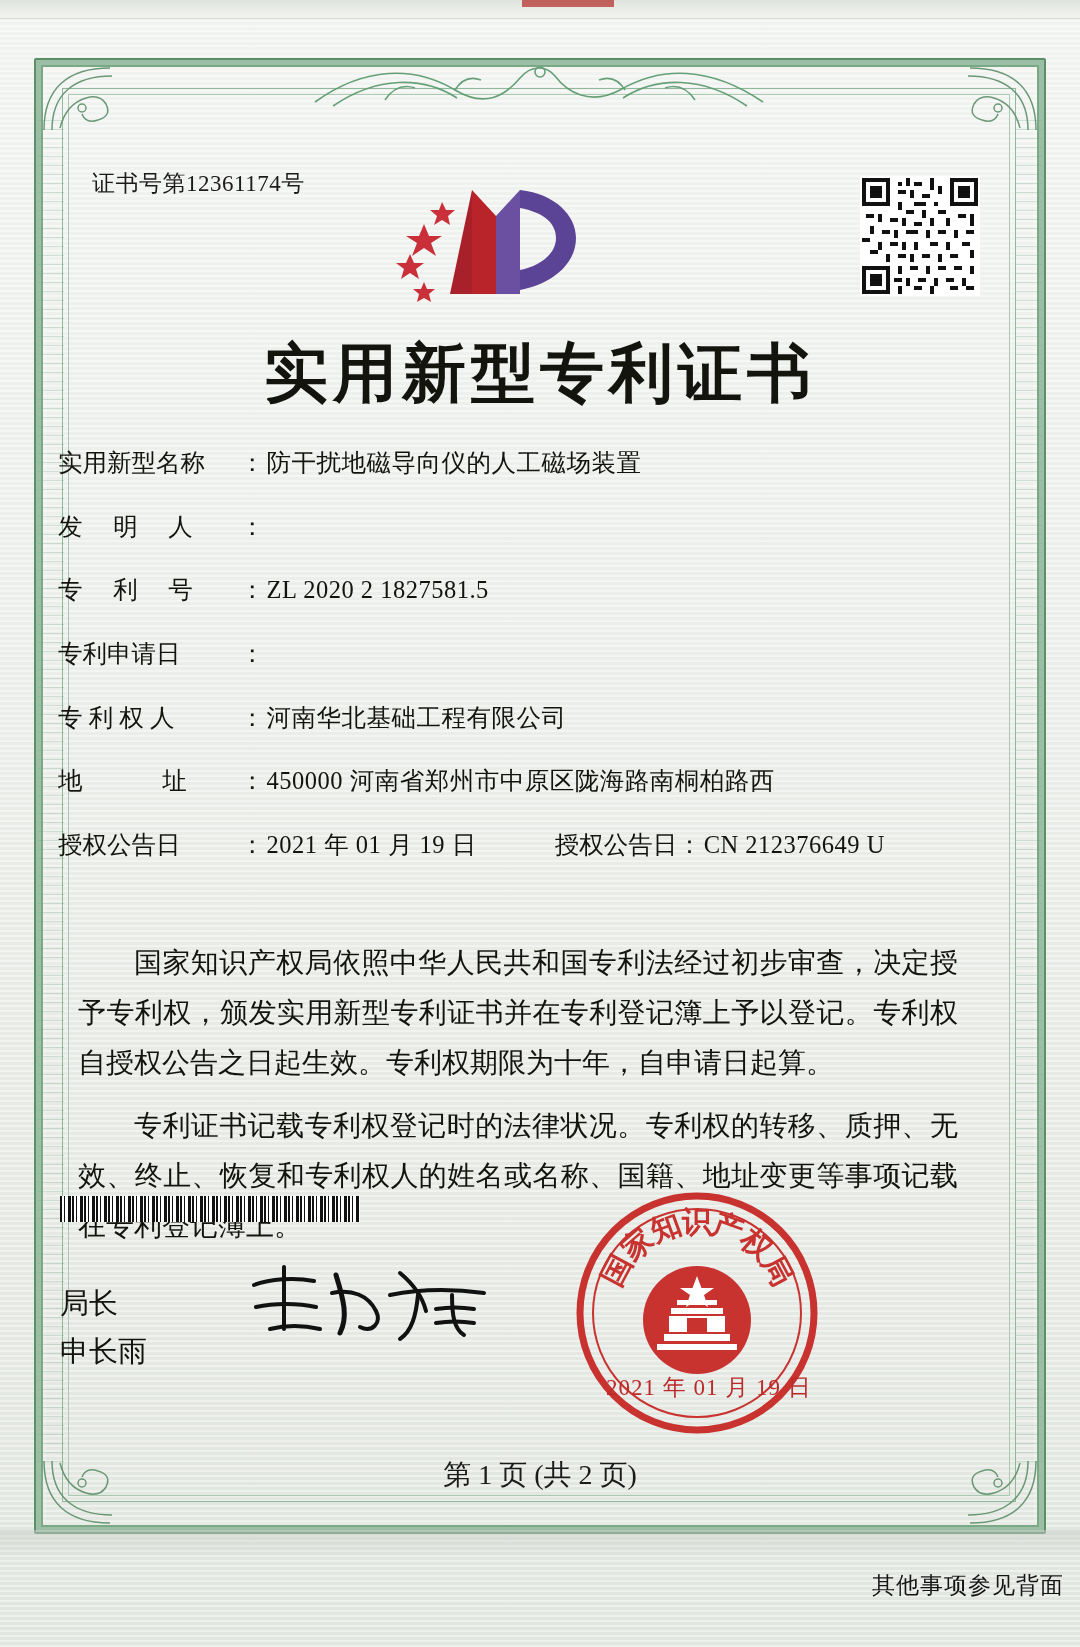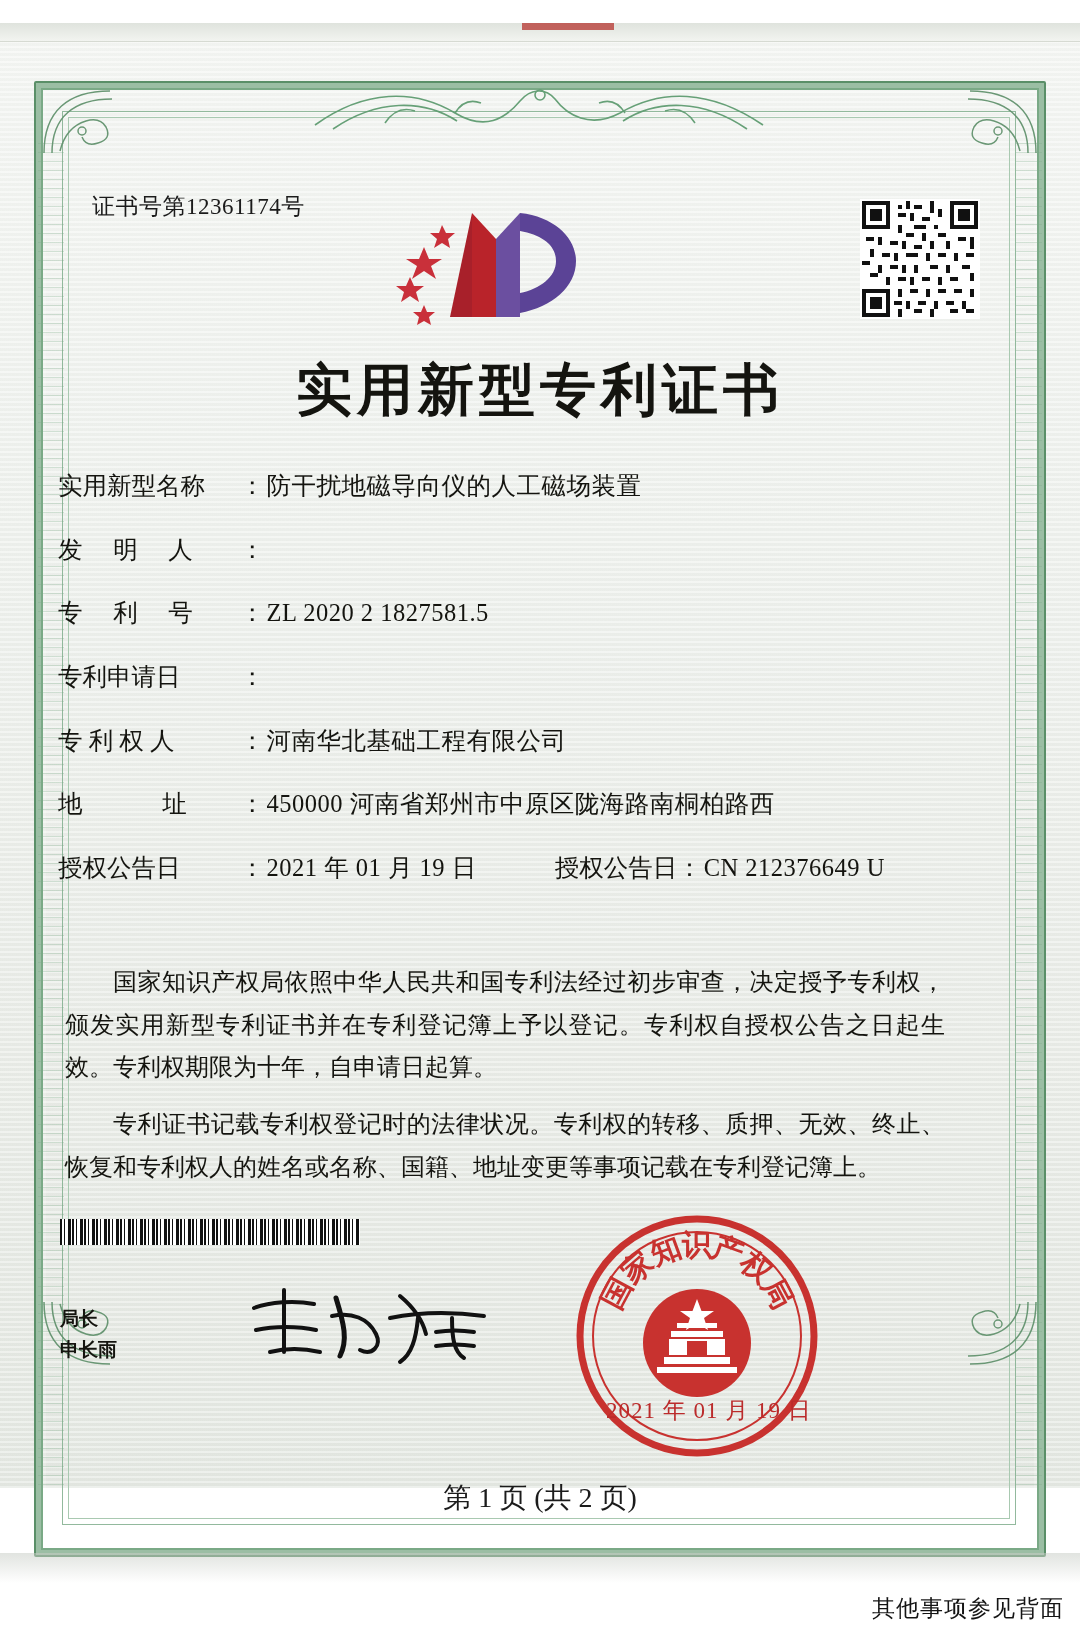--- a/index.html
+++ b/index.html
@@ -13,24 +13,23 @@
     font-family: "Liberation Serif", "DejaVu Serif", serif;
     overflow: hidden;
     position: relative;
   }
 
   
   .page {
     position: absolute;
     left: 0; top: 0;
     width: 1080px;
-    height: 1465px;
+    height: 1647px;
     background:
       linear-gradient(180deg, #f4f6f3 0%, #eef1ed 35%, #e9ece7 70%, #e4e8e2 100%);
-    margin-top: 23px;
   }
   
   .texture {
     position: absolute;
     inset: 0;
     background-image: repeating-linear-gradient(
         0deg, rgba(255,255,255,0.35) 0px, rgba(255,255,255,0.35) 2px,
         rgba(0,0,0,0.012) 2px, rgba(0,0,0,0.012) 5px);
     pointer-events: none;
   }
@@ -136,21 +135,21 @@
     width: 116px; height: 116px;
     background: #ffffff;
     padding: 2px;
   }
   .qr svg { display:block; width: 100%; height: 100%; }
 
   .title {
     position: absolute;
     left: 0; right: 0; top: 330px;
     text-align: center;
-    font-size: 56px;
+    font-size: 64px;
     font-weight: bold;
     letter-spacing: 5px;
     color: #14140f;
     font-family: "DejaVu Serif", "Liberation Serif", serif;
   }
 
   
   .fields {
     position: absolute;
     left: 58px; top: 448px;
@@ -177,23 +176,23 @@
   }
   .row.dual .value { flex: 0 0 auto; }
   .row.dual .label2 {
     margin-left: 78px;
     white-space: nowrap;
   }
 
   
   .paras {
     position: absolute;
-    left: 65px; top: 938px;
+    left: 78px; top: 938px;
     width: 880px;
-    font-size: 24px;
+    font-size: 28px;
     line-height: 1.78;
     color: #14140f;
     text-align: justify;
   }
   .paras p { margin: 0 0 14px 0; text-indent: 2em; }
 
   
   .barcode {
     position: absolute;
     left: 60px; top: 1196px;
@@ -202,23 +201,23 @@
       90deg,
       #111 0px, #111 2px, #fff 2px, #fff 4px,
       #111 4px, #111 5px, #fff 5px, #fff 8px,
       #111 8px, #111 11px, #fff 11px, #fff 12px);
   }
 
   
   .sig-labels {
     position: absolute;
     left: 60px; top: 1280px;
-    font-size: 19px;
+    font-size: 29px;
     color: #14140f;
-    font-weight: bold;
+    font-weight: normal;
     line-height: 1.65;
   }
   .signature {
     position: absolute;
     left: 240px; top: 1255px;
     width: 260px; height: 90px;
     color: #111;
   }
   .signature svg { width: 100%; height: 100%; display: block; }
 

